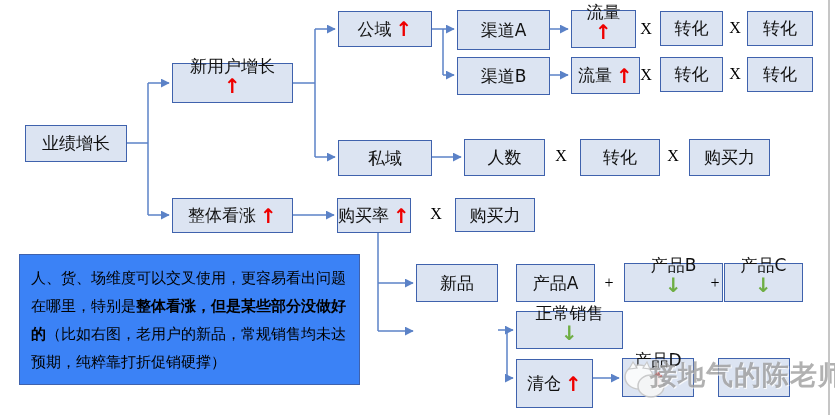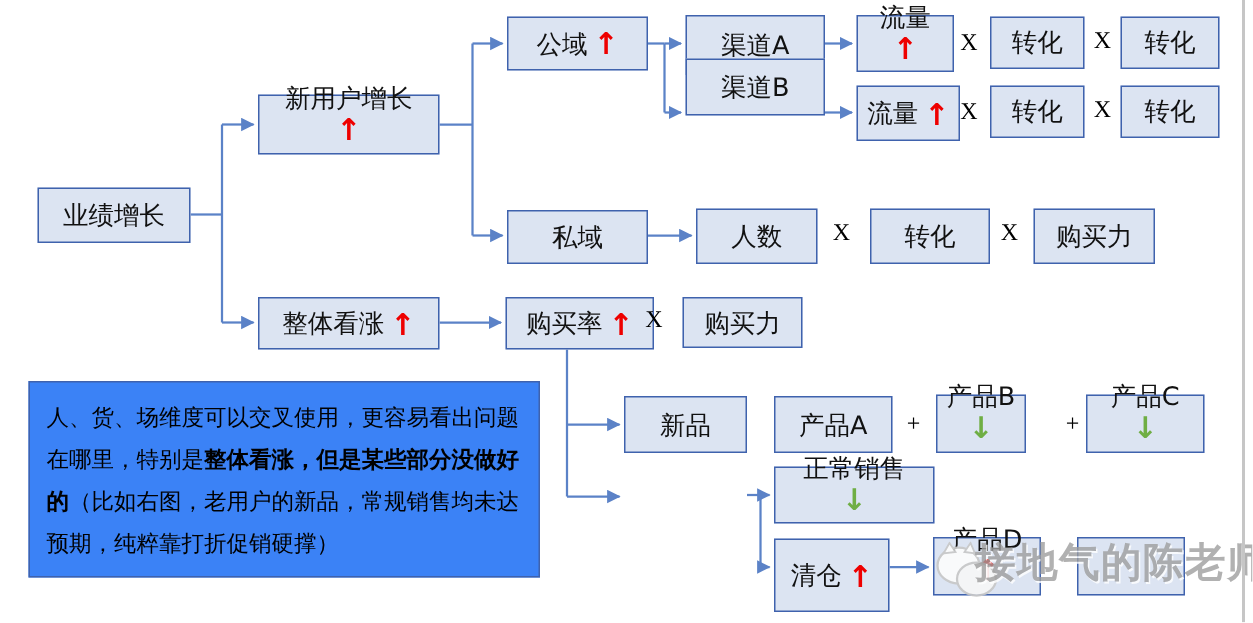--- a/index.html
+++ b/index.html
@@ -80,29 +80,29 @@
     <span class="arr up">↑</span>
   </div>
 
   <div class="node" style="left:338px;top:11px;width:94px;height:36px">
     <span class="lbl">公域</span>
     <span class="arr up">↑</span>
   </div>
   <div class="node" style="left:338px;top:140px;width:94px;height:36px">
     <span class="lbl">私域</span>
   </div>
-  <div class="node" style="left:337px;top:198px;width:99px;height:35px">
+  <div class="node" style="left:337px;top:198px;width:74px;height:35px">
     <span class="lbl">购买率</span>
     <span class="arr up">↑</span>
   </div>
 
   <div class="node" style="left:457px;top:10px;width:93px;height:40px">
     <span class="lbl">渠道A</span>
   </div>
-  <div class="node" style="left:457px;top:39px;width:93px;height:38px">
+  <div class="node" style="left:457px;top:57px;width:93px;height:38px">
     <span class="lbl">渠道B</span>
   </div>
 
   <div class="node col" style="left:571px;top:10px;width:65px;height:38px">
     <span class="lbl">流量</span>
     <span class="arr up">↑</span>
   </div>
   <div class="node" style="left:571px;top:57px;width:69px;height:37px">
     <span class="lbl">流量</span>
     <span class="arr up">↑</span>
@@ -141,21 +141,21 @@
     <span class="lbl">购买力</span>
   </div>
 
   <div class="node" style="left:416px;top:264px;width:82px;height:38px">
     <span class="lbl">新品</span>
   </div>
   <div class="node" style="left:516px;top:264px;width:79px;height:38px">
     <span class="lbl">产品A</span>
   </div>
   <span class="op" style="left:609px;top:283px">+</span>
-  <div class="node col" style="left:624px;top:263px;width:60px;height:39px">
+  <div class="node col" style="left:624px;top:263px;width:99px;height:39px">
     <span class="lbl">产品B</span>
     <span class="arr down">↓</span>
   </div>
   <span class="op" style="left:715px;top:283px">+</span>
   <div class="node col" style="left:724px;top:263px;width:79px;height:39px">
     <span class="lbl">产品C</span>
     <span class="arr down">↓</span>
   </div>
 
   <div class="node col" style="left:516px;top:311px;width:107px;height:38px">

